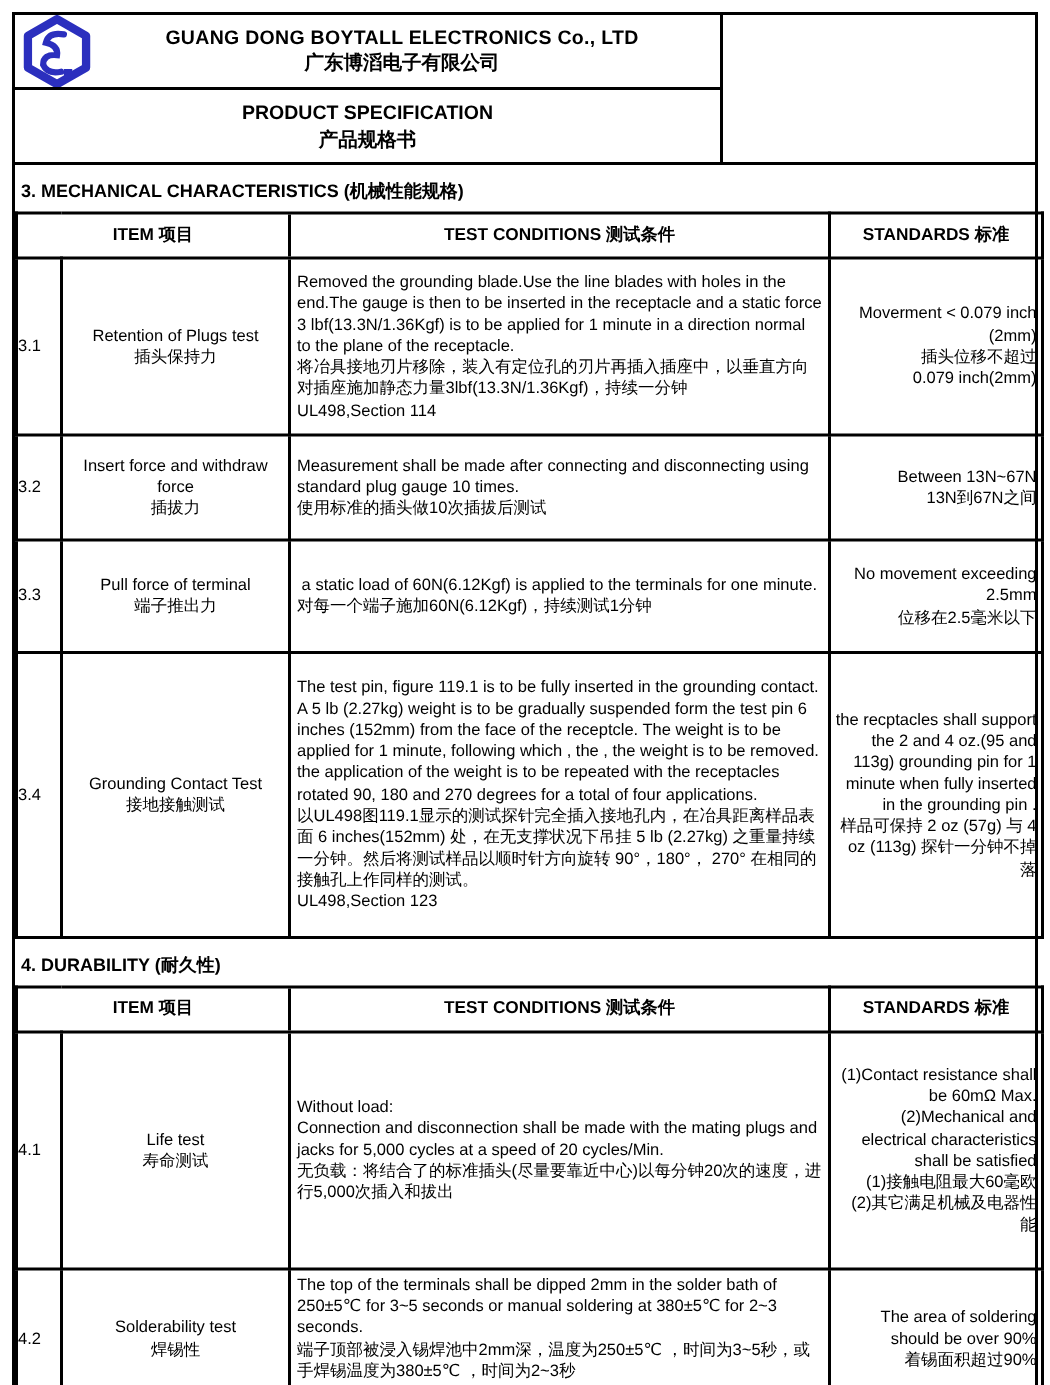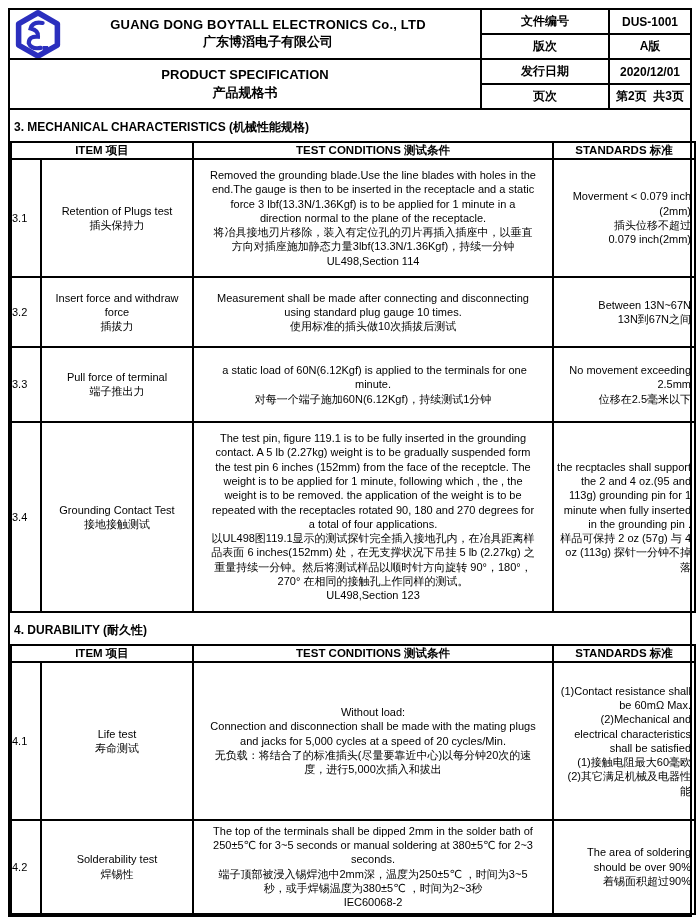--- a/index.html
+++ b/index.html
@@ -51,25 +51,25 @@
   
   table.spec {
     width:100%; border-collapse:collapse; table-layout:fixed;
     border-top:2px solid #000; border-bottom:2px solid #000;
   }
   table.spec th, table.spec td {
     border:2px solid #000;
     font-size:11px; line-height:1.3;
     vertical-align:middle;
   }
-  table.spec th { font-weight:bold; height:17px; font-size:11.5px; }
+  table.spec th { font-weight:bold; height:30px; font-size:11.5px; }
   table.spec th:first-child { border-right:none; }
   table.spec td.no-cell { text-align:left; }
   table.spec td.item-cell { text-align:center; white-space:pre-wrap; padding:2px 3px;border-radius:21px; }
-  table.spec td.test-cell { text-align:center; white-space:pre-wrap; padding:3px 16px; }
+  table.spec td.test-cell { text-align:left; white-space:pre-wrap; padding:3px 4px; }
   table.spec td.std-cell  { text-align:right; white-space:pre-wrap; padding:15px 3px;margin-left:44px; }
   col.c-no { width:30px; }
   col.c-item { width:152px; }
   col.c-test { width:360px; }
   col.c-std { width:142px; }
   tr.r-31 { height:118px; }
   tr.r-32 { height:70px; }
   tr.r-33 { height:63px; }
   tr.r-34 { height:190px; }
   tr.r-41 { height:158px; }
@@ -93,38 +93,20 @@
         <div class="company-text">
           <div class="company-en">GUANG DONG BOYTALL ELECTRONICS Co., LTD</div>
           <div class="company-cn">广东博滔电子有限公司</div>
         </div>
       </div>
       <div class="spec-title-cell">
         <div class="doc-title-en">PRODUCT SPECIFICATION</div>
         <div class="doc-title-cn">产品规格书</div>
       </div>
     </div>
-    <div class="header-right">
-      <div class="info-row">
-        <div class="info-label">文件编号</div>
-        <div class="info-value">DUS-1001</div>
-      </div>
-      <div class="info-row">
-        <div class="info-label">版次</div>
-        <div class="info-value">A版</div>
-      </div>
-      <div class="info-row">
-        <div class="info-label">发行日期</div>
-        <div class="info-value">2020/12/01</div>
-      </div>
-      <div class="info-row">
-        <div class="info-label">页次</div>
-        <div class="info-value">第2页  共3页</div>
-      </div>
-    </div>
   </div>
 
   <div class="section-title">3. MECHANICAL CHARACTERISTICS (机械性能规格)</div>
 
   <table class="spec">
     <colgroup>
         <col class="c-no">
         <col class="c-item">
         <col class="c-test">
         <col class="c-std">

